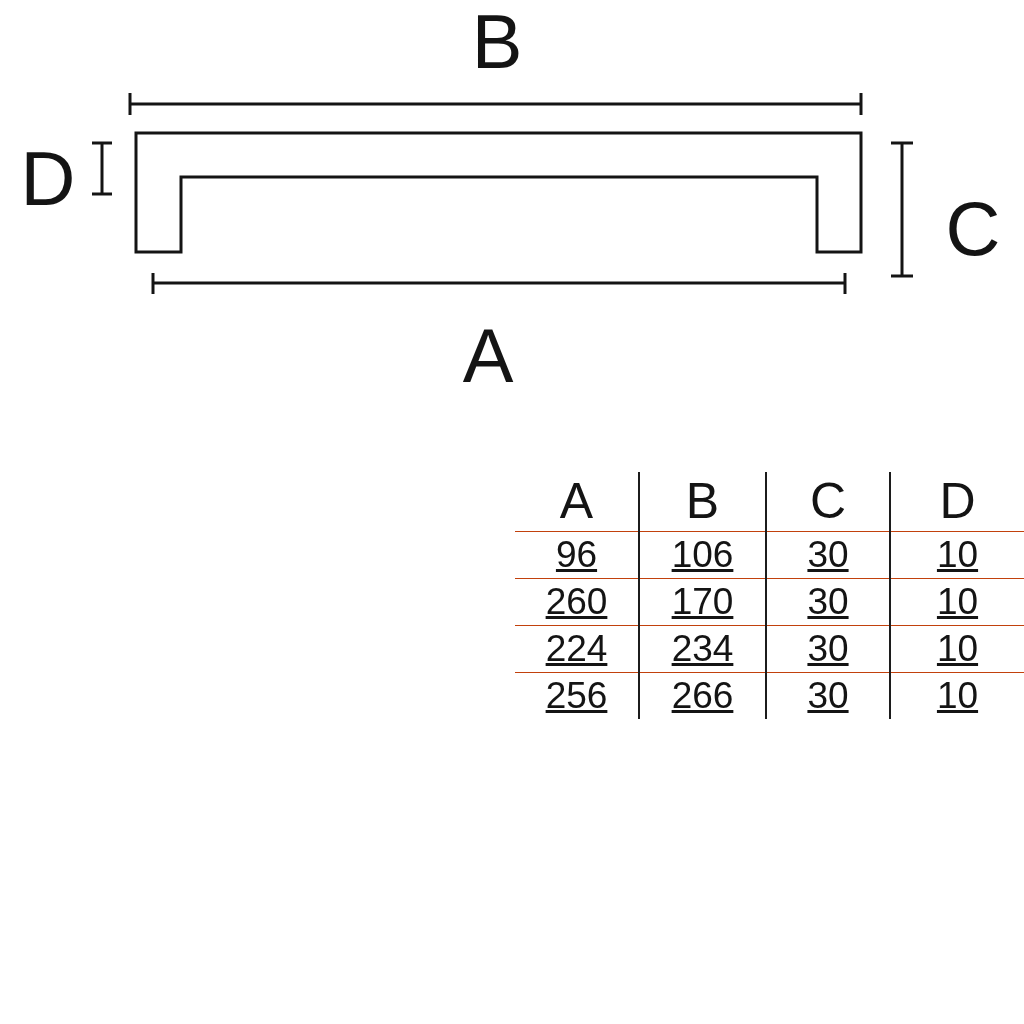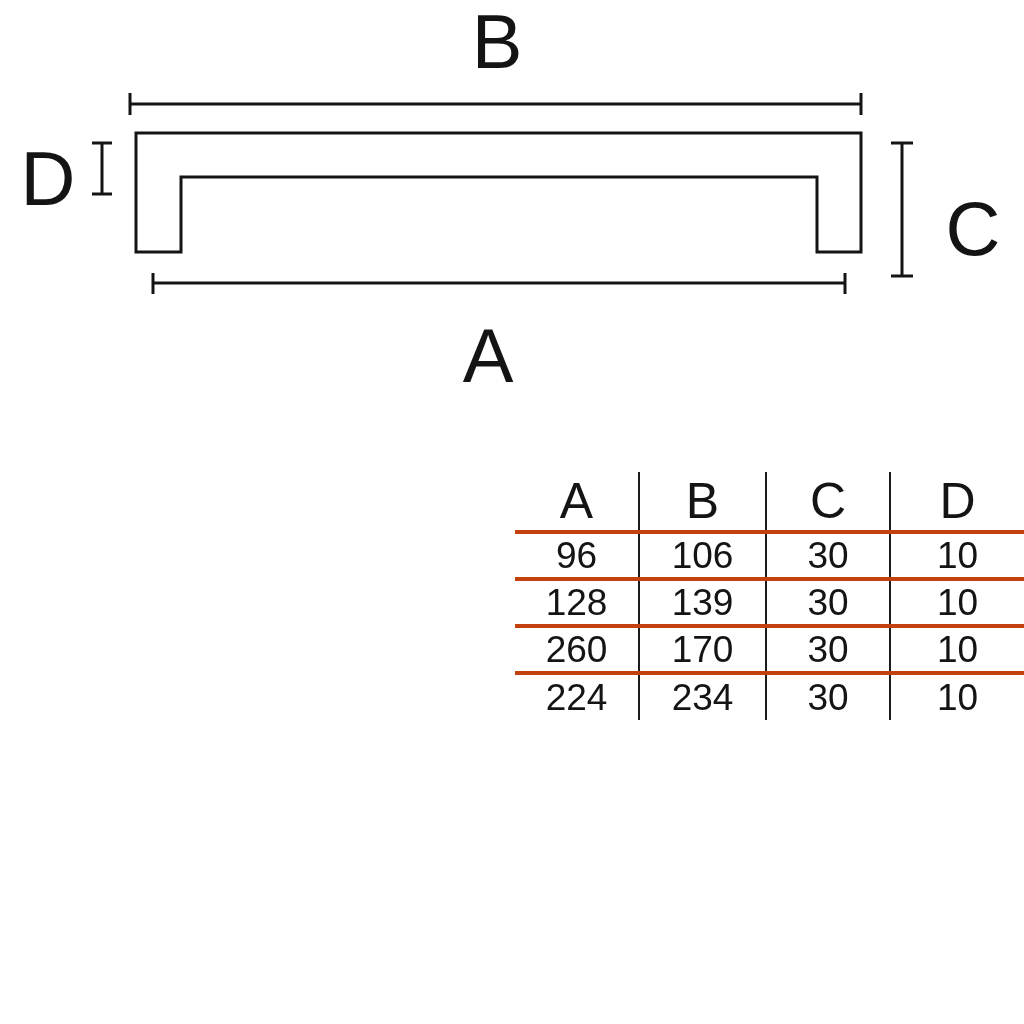--- a/index.html
+++ b/index.html
@@ -49,21 +49,22 @@
     font-size: 37px;
     height: 47px;
     vertical-align: middle;
     padding: 0;
   }
   .spec-table th + th,
   .spec-table td + td {
     border-left: 2px solid #1c1c1c;
   }
   .spec-table tbody td {
-    border-top: 4px solid #c2410c;
+    border-top: 1px solid #c2410c;
+    text-decoration: underline;
   }
 </style>
 </head>
 <body>
 
 <svg class="diagram-svg" viewBox="0 0 1024 440" xmlns="http://www.w3.org/2000/svg">
 
   <g>
     <line x1="130" y1="104" x2="861" y2="104"></line>
     <line x1="130" y1="93" x2="130" y2="115"></line>
@@ -112,31 +113,31 @@
     </tr>
   </thead>
   <tbody>
     <tr>
       <td>96</td>
       <td>106</td>
       <td>30</td>
       <td>10</td>
     </tr>
     <tr>
-      <td>128</td>
-      <td>139</td>
-      <td>30</td>
-      <td>10</td>
-    </tr>
-    <tr>
       <td>260</td>
       <td>170</td>
       <td>30</td>
       <td>10</td>
     </tr>
     <tr>
       <td>224</td>
       <td>234</td>
       <td>30</td>
       <td>10</td>
     </tr>
+    <tr>
+      <td>256</td>
+      <td>266</td>
+      <td>30</td>
+      <td>10</td>
+    </tr>
   </tbody>
 </table>
 
 </body></html>

